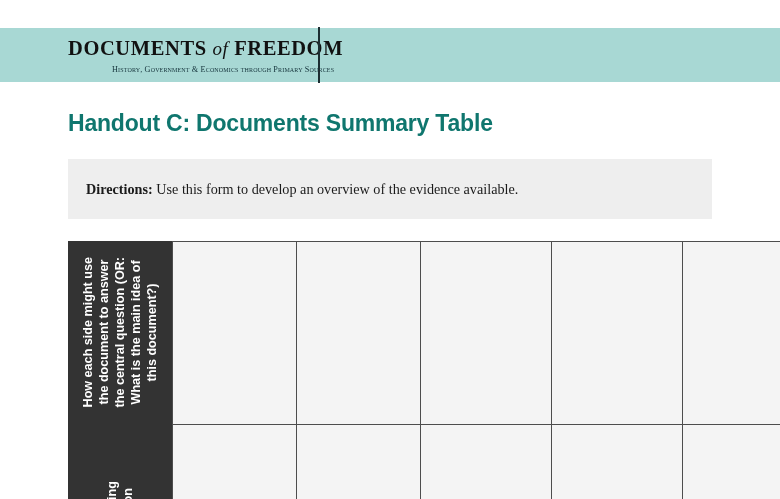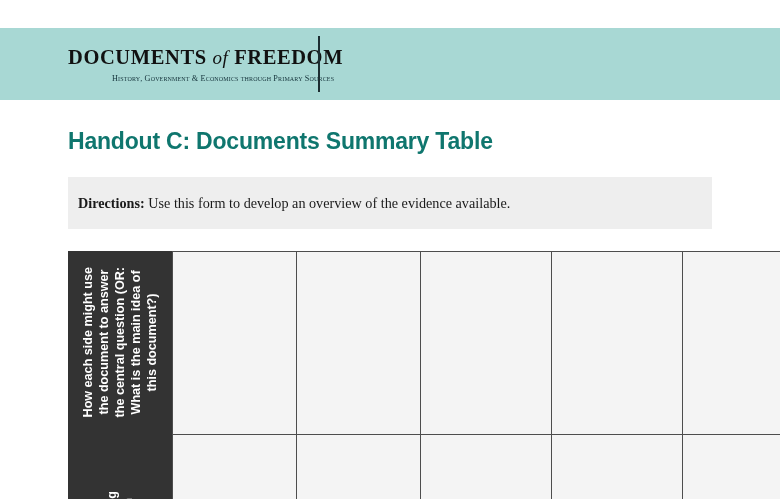--- a/index.html
+++ b/index.html
@@ -11,21 +11,21 @@
     width: 780px;
     height: 499px;
     overflow: hidden;
     font-family: "Liberation Sans", sans-serif;
     color: #1d1d1d;
   }
 
   
   .header-band {
     background: #a8d8d4;
-    height: 72px;
+    height: 54px;
     margin-top: 28px;
     display: flex;
     align-items: center;
     padding: 0 0 0 68px;
     box-sizing: border-box;
   }
   .brand {
     width: 250px;
     padding-right: 18px;
     box-sizing: border-box;
@@ -74,24 +74,24 @@
     font-size: 23px;
     letter-spacing: -0.2px;
     color: #0f766e;
     margin: 28px 0 0 68px;
   }
 
   
   .directions-box {
     margin: 22px 68px 0 68px;
     background: #eeeeee;
-    height: 52px;
+    height: 60px;
     display: flex;
     align-items: center;
-    padding-left: 10px;
+    padding-left: 18px;
     box-sizing: border-box;
   }
   .directions-text {
     font-family: "Liberation Serif", serif;
     font-size: 14.2px;
     color: #1a1a1a;
   }
   .directions-text b {
     font-weight: bold;
   }

